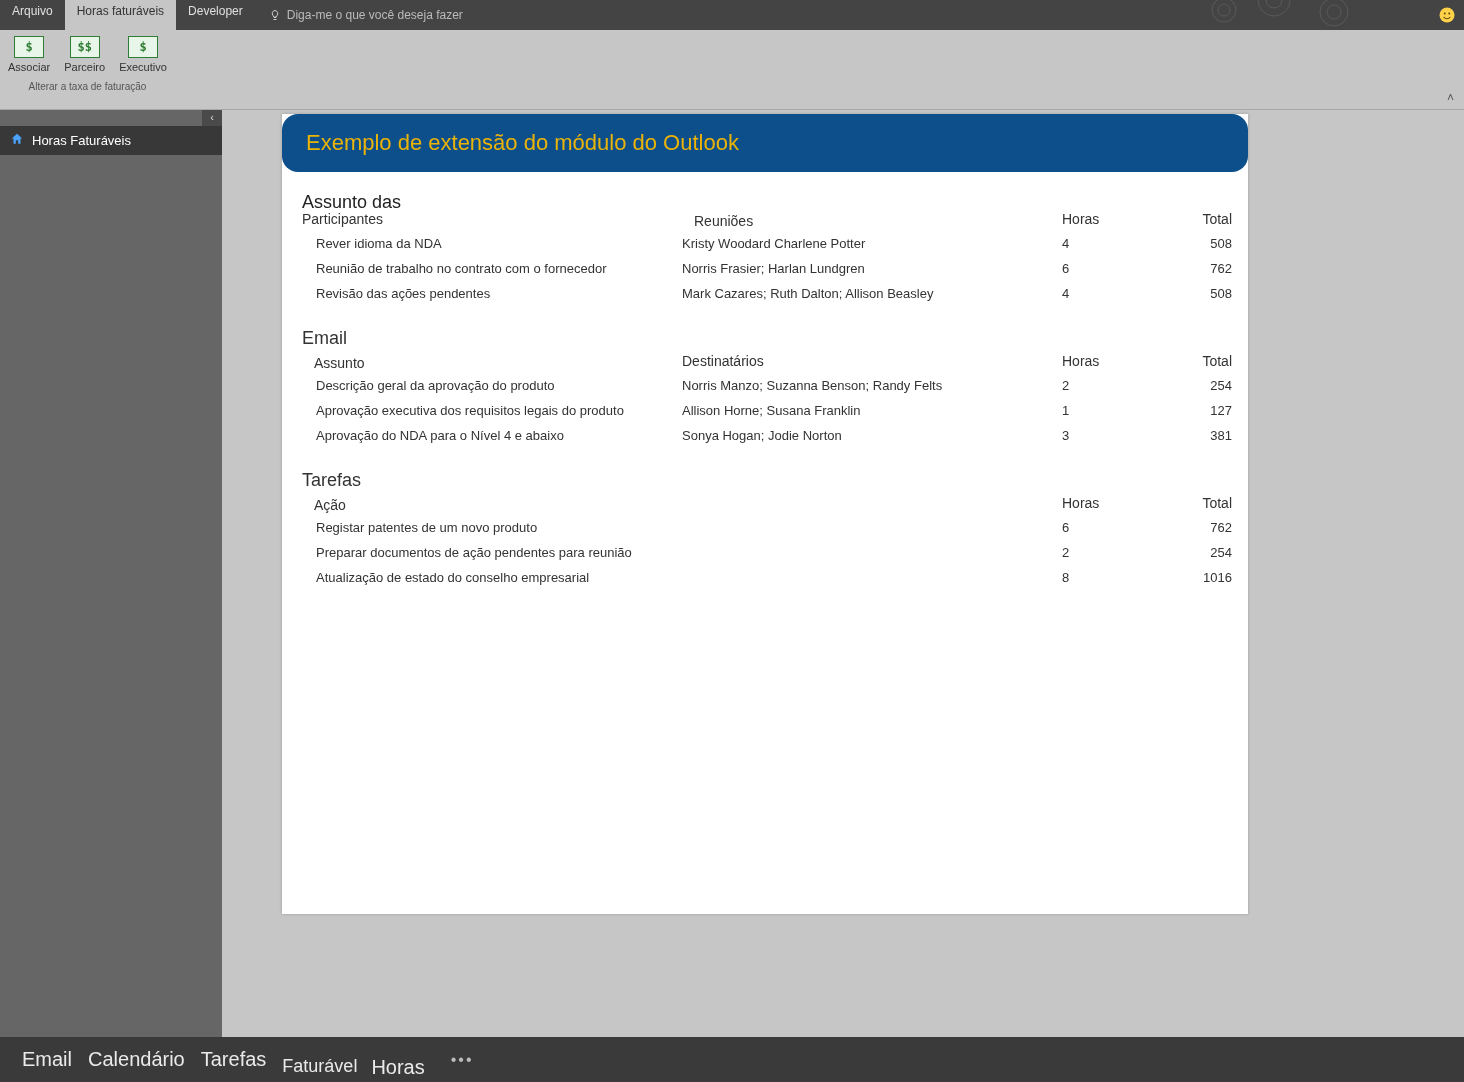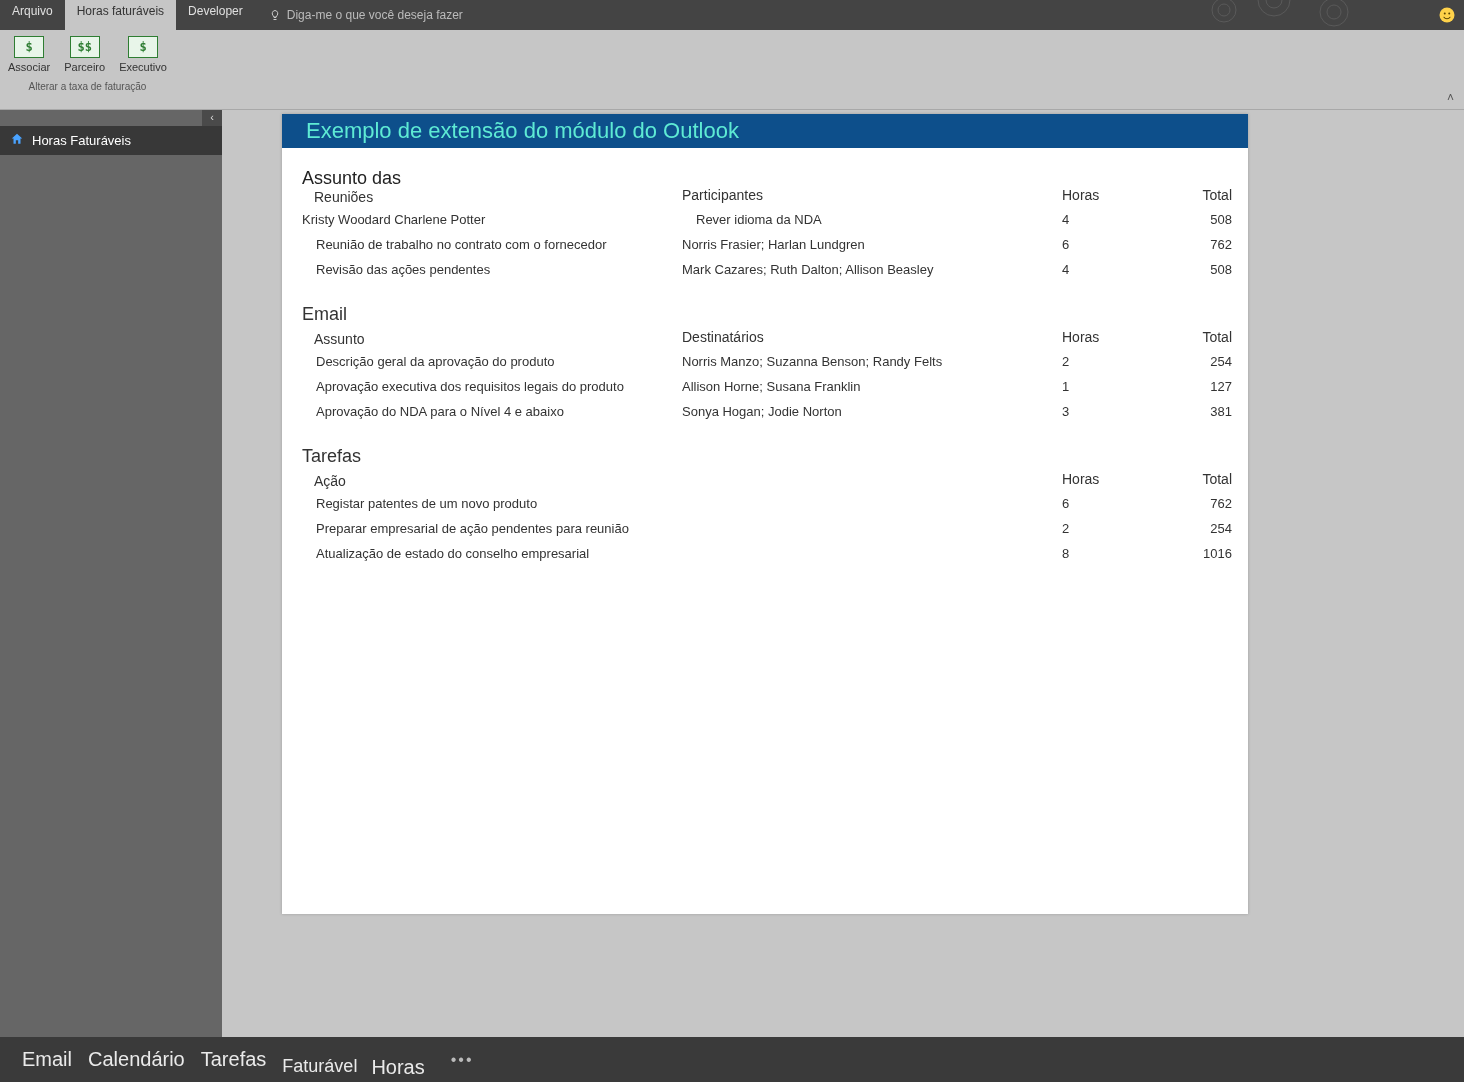--- a/index.html
+++ b/index.html
@@ -158,24 +158,25 @@
     position: absolute;
     left: 60px;
     top: 4px;
     width: 966px;
     background: #ffffff;
     min-height: 800px;
     box-shadow: 0 0 3px rgba(0,0,0,0.2);
   }
   .page-header {
     background: #0d4f8b;
-    color: #5eead4;
-    padding: 4px 24px;
+    color: #eab308;
+    padding: 16px 24px;
     font-size: 22px;
     font-weight: 300;
+    border-radius: 16px;
   }
   .page-body {
     padding: 14px 20px 30px 20px;
     color: #333;
   }
   .group-super {
     font-size: 18px;
     color: #222;
     margin-top: 6px;
   }
@@ -308,27 +309,27 @@
     </div>
   </div>
 
   <div class="main-panel">
     <div class="page">
       <div class="page-header">Exemplo de extensão do módulo do Outlook</div>
       <div class="page-body">
 
         <div class="group-super first-line">Assunto das</div>
         <div class="grid">
+          <div class="hdr">Participantes</div>
           <div class="hdr group-sub">Reuniões</div>
-          <div class="hdr">Participantes</div>
           <div class="hdr">Horas</div>
           <div class="hdr right">Total</div>
 
+          <div class="cell first-col">Rever idioma da NDA</div>
           <div class="cell">Kristy Woodard Charlene Potter</div>
-          <div class="cell first-col">Rever idioma da NDA</div>
           <div class="cell">4</div>
           <div class="cell right">508</div>
 
           <div class="cell first-col">Reunião de trabalho no contrato com o fornecedor</div>
           <div class="cell">Norris Frasier; Harlan Lundgren</div>
           <div class="cell">6</div>
           <div class="cell right">762</div>
 
           <div class="cell first-col">Revisão das ações pendentes</div>
           <div class="cell">Mark Cazares; Ruth Dalton; Allison Beasley</div>
@@ -368,21 +369,21 @@
           <div class="hdr group-sub">Ação</div>
           <div class="hdr"></div>
           <div class="hdr">Horas</div>
           <div class="hdr right">Total</div>
 
           <div class="cell first-col">Registar patentes de um novo produto</div>
           <div class="cell"></div>
           <div class="cell">6</div>
           <div class="cell right">762</div>
 
-          <div class="cell first-col">Preparar empresarial de ação pendentes para reunião</div>
+          <div class="cell first-col">Preparar documentos de ação pendentes para reunião</div>
           <div class="cell"></div>
           <div class="cell">2</div>
           <div class="cell right">254</div>
 
           <div class="cell first-col">Atualização de estado do conselho empresarial</div>
           <div class="cell"></div>
           <div class="cell">8</div>
           <div class="cell right">1016</div>
         </div>
 

